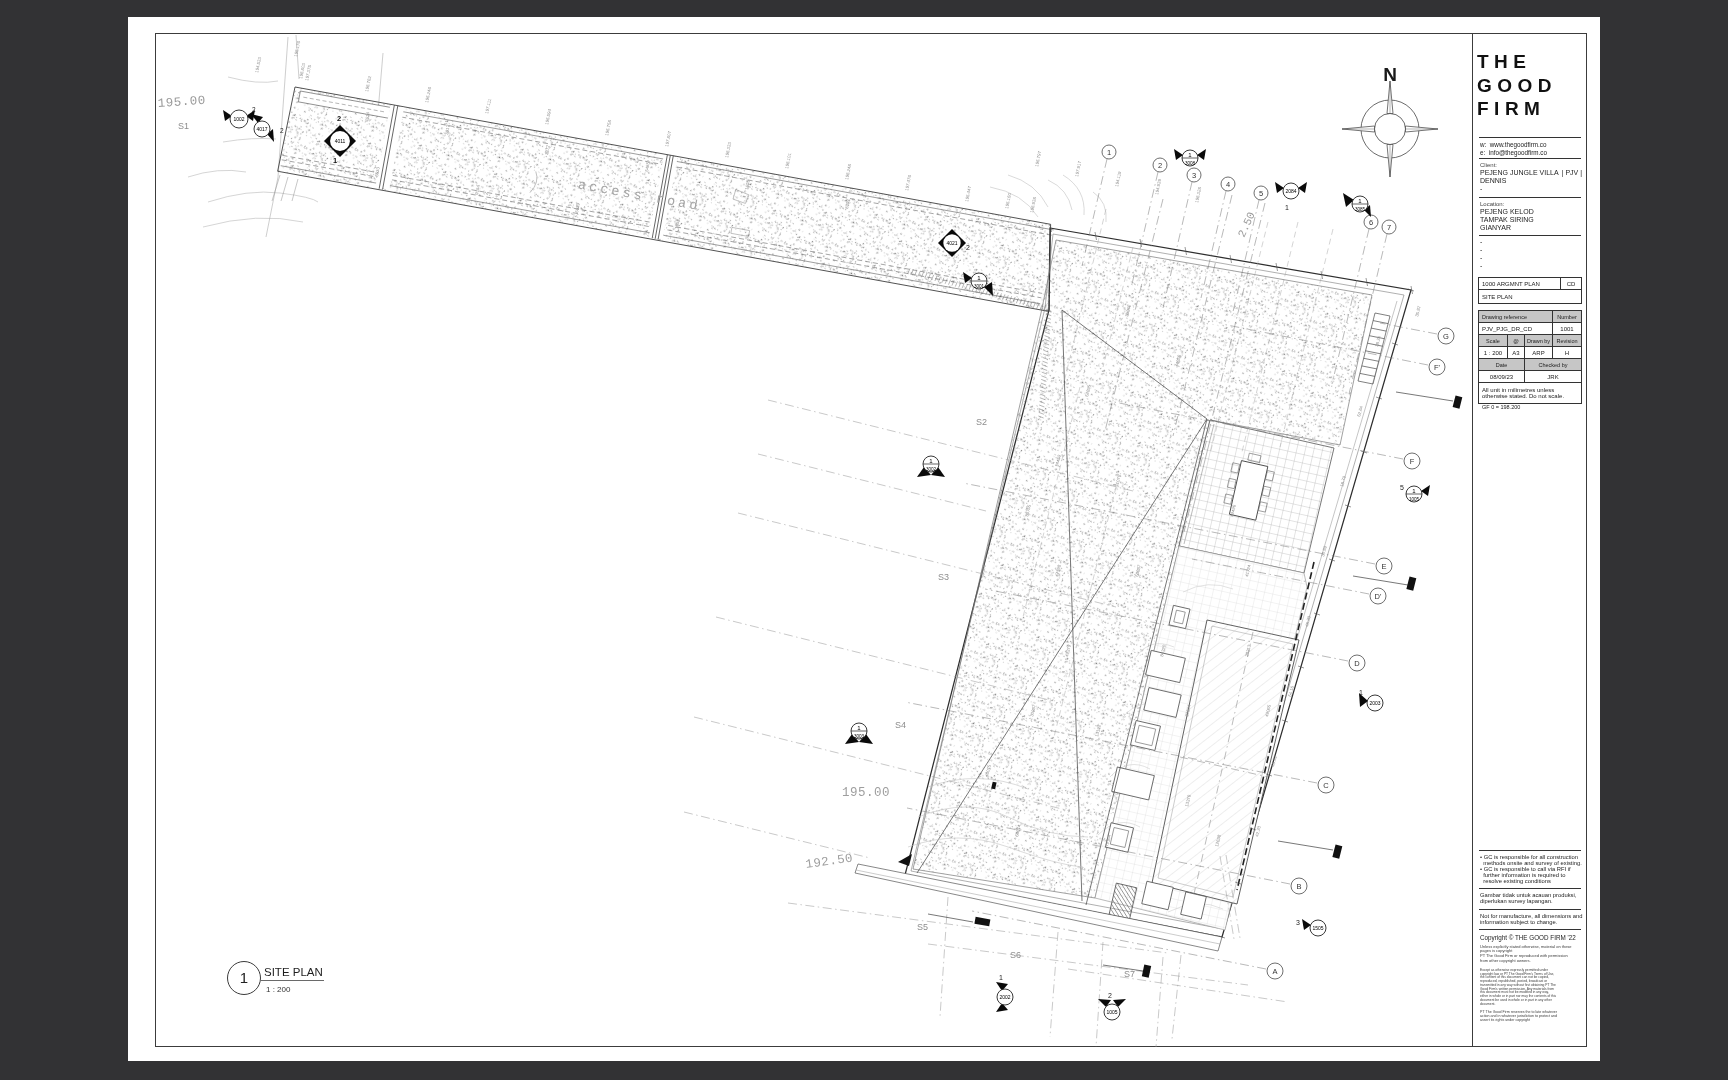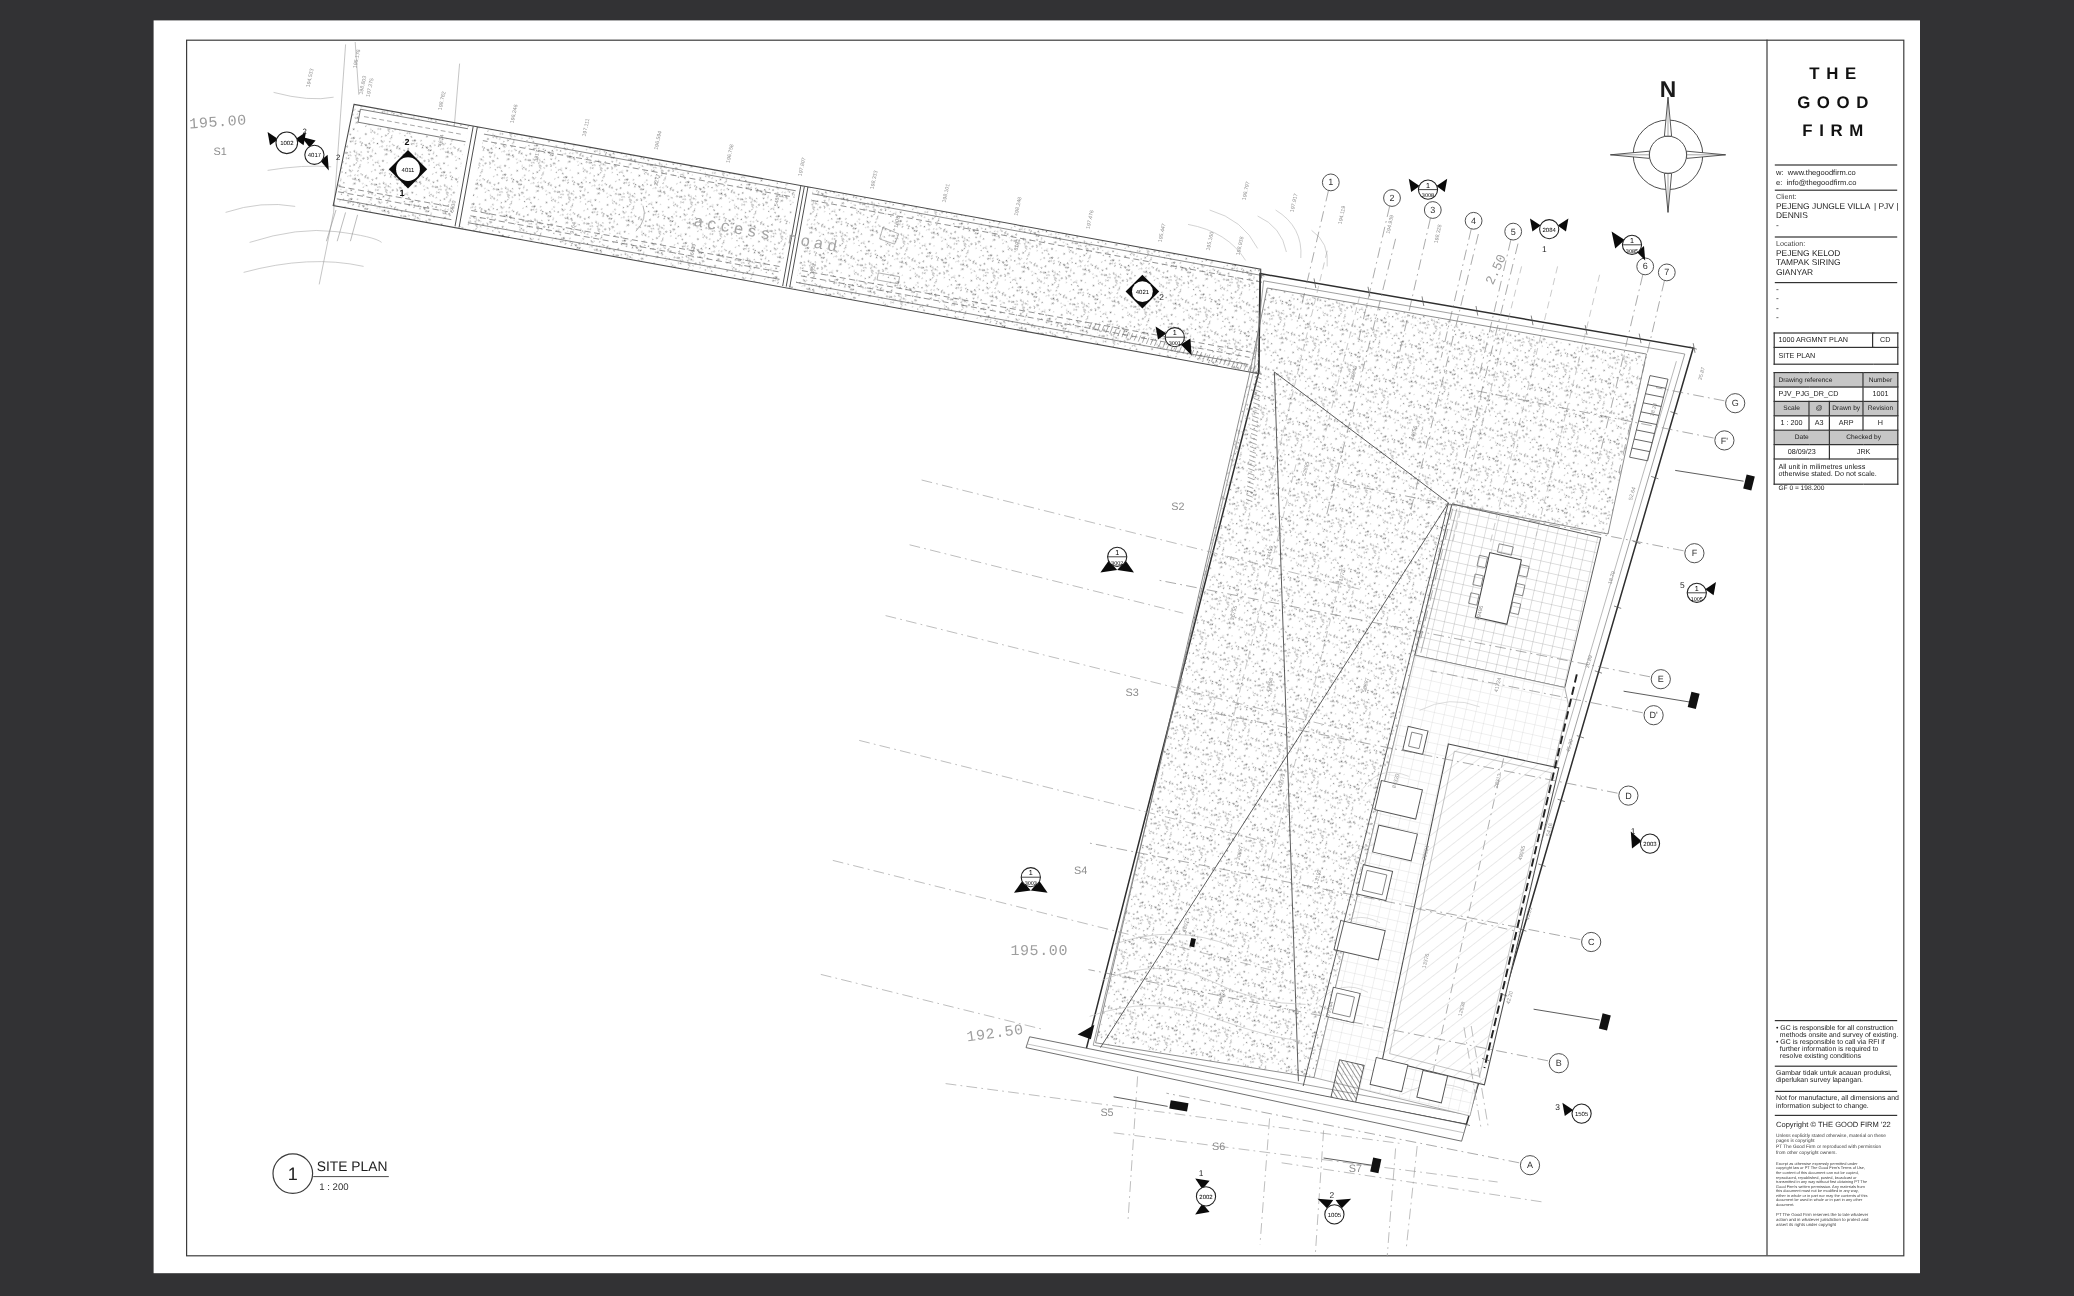--- a/index.html
+++ b/index.html
@@ -1,19 +1,19 @@
 <!DOCTYPE html>
 <html><head><meta charset="utf-8">
 <style>
 html,body{margin:0;padding:0;background:#323234;width:1728px;height:1080px;overflow:hidden}
 #sheet{position:absolute;left:128px;top:17px;width:1472px;height:1044px;background:#fff}
 #frame{position:absolute;left:27px;top:16px;width:1430px;height:1012px;border:1px solid #3c3c3c}
 #drawing{position:absolute;left:0;top:0}
 .tb{position:absolute;left:1344px;top:16px;width:114px;height:1013px;border-left:1px solid #3c3c3c;font-family:"Liberation Sans",sans-serif;color:#1c1c1c}
-.logo{position:absolute;top:17px;left:4px;width:106px;text-align:center;font-size:14px;font-weight:bold;letter-spacing:5.5px;line-height:23.5px;color:#111}
+.logo{position:absolute;top:17px;left:4px;width:106px;text-align:left;font-size:19px;font-weight:bold;letter-spacing:5.5px;line-height:23.5px;color:#111}
 .hr{position:absolute;left:6px;right:6px;border-top:1px solid #333}
 .t65{position:absolute;left:7px;right:5px;font-size:6.3px;line-height:7.6px}
 .t6{position:absolute;left:7px;right:2px;font-size:5.8px;line-height:6.2px;white-space:nowrap}
 .t6g{position:absolute;left:7px;right:5px;font-size:6px;color:#444}
 .t7{position:absolute;left:7px;right:5px;font-size:7px;line-height:8px}
 .t55{position:absolute;left:9px;right:5px;font-size:5.5px}
 .t45{position:absolute;left:7px;font-size:8px;line-height:9.2px;color:#3a3a3a;transform-origin:0 0;width:240px}
 .dt{position:absolute;left:5px;width:104px;border-collapse:collapse;font-size:6px;text-align:center}
 .dt td{border:1px solid #333;padding:1px 1px;height:9px}
 .dt .gr td{background:#c6c6c6;font-size:5.5px}

